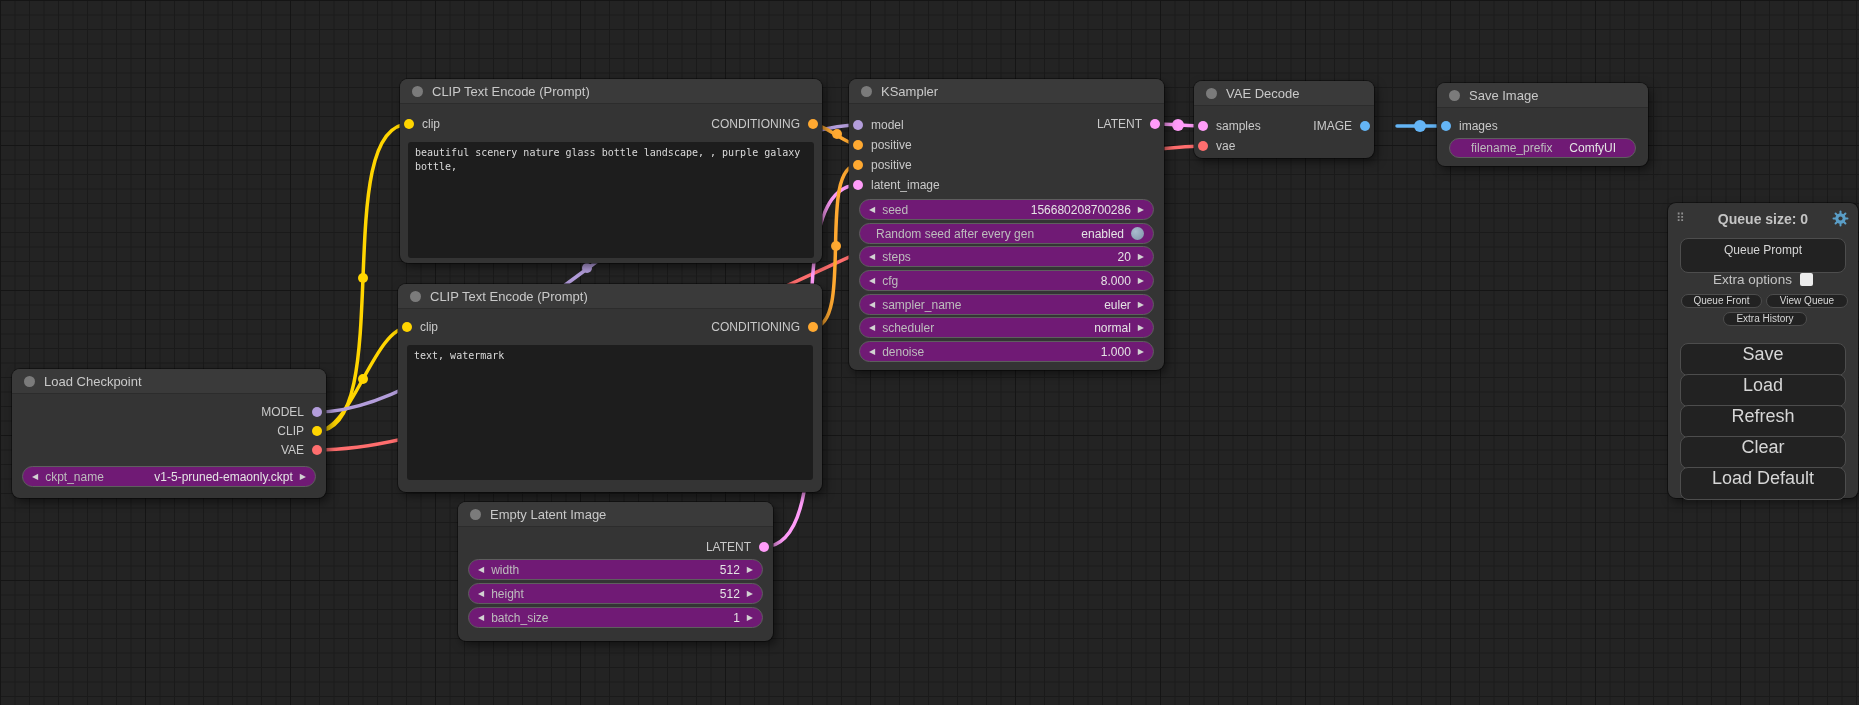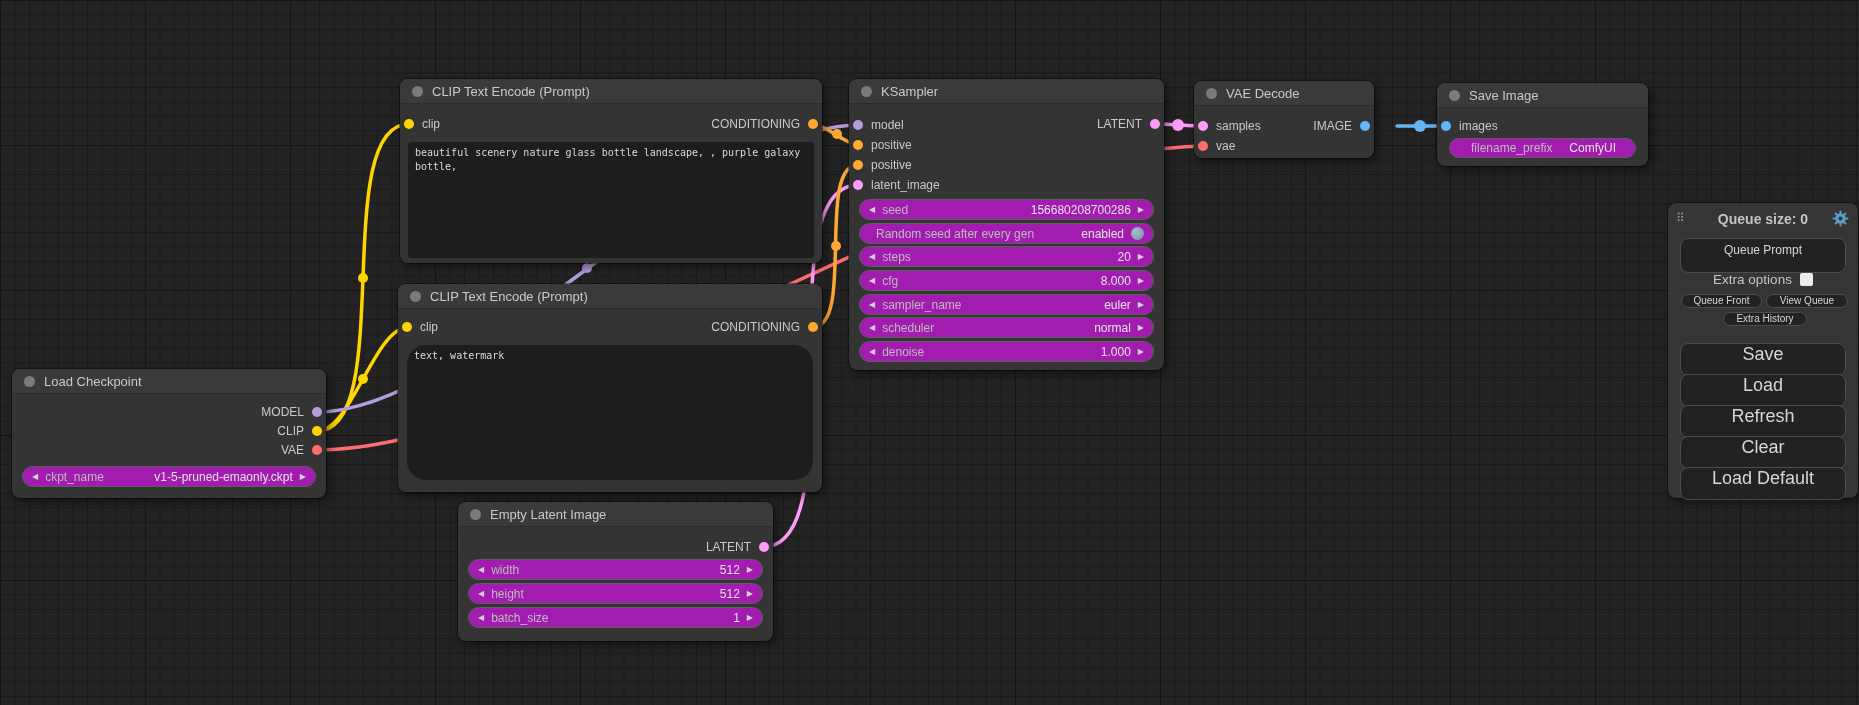--- a/index.html
+++ b/index.html
@@ -19,21 +19,21 @@
     background:#3a3a3a;border-radius:8px 8px 0 0;border-bottom:1px solid #2c2c2c;
     color:#c9c9c9;font-size:13px;white-space:nowrap;}
   .title-dot{width:11px;height:11px;border-radius:50%;background:#7b7b7b;flex:none;}
   .port{position:absolute;display:flex;align-items:center;gap:8px;height:12px;
     font-size:12px;color:#c9c9c9;white-space:nowrap;}
   .port.in{left:4px;}
   .port.out{right:4px;flex-direction:row-reverse;}
   .pdot{width:10px;height:10px;border-radius:50%;flex:none;}
   .c-model{background:#B39DDB}.c-clip{background:#FFD500}.c-vae{background:#FF6E6E}
   .c-cond{background:#FFA931}.c-latent{background:#FF9CF9}.c-image{background:#64B5F6}
-  .widget{position:absolute;left:10px;right:10px;height:21px;background:#a21caf;
+  .widget{position:absolute;left:10px;right:10px;height:21px;background:#701a75;
     border:1px solid #5e5e5e;border-radius:11px;display:flex;align-items:center;
     padding:0 9px;font-size:12px;color:#c2c2c2;box-sizing:border-box;gap:7px;white-space:nowrap;}
   .widget .arrow{font-size:8px;color:#d2d2d2;flex:none;line-height:1;}
   .widget .wvalue{margin-left:auto;color:#e4e4e4;}
   .widget .wlabel{color:#bdbdbd;}
   .toggle{width:13px;height:13px;border-radius:50%;flex:none;
     background:radial-gradient(circle at 35% 35%, #a9bcce, #7e92a8);}
   .node-text{position:absolute;background:#1d1d1d;border-radius:3px;color:#dadada;
     font-family:"DejaVu Sans Mono",monospace;font-size:10px;line-height:1.4;
     padding:4px 7px;box-sizing:border-box;white-space:pre-wrap;overflow:hidden;}
@@ -129,21 +129,21 @@
       <span>CLIP Text Encode (Prompt)</span>
     </div>
     <div class="port in" style="top:37px">
       <span class="pdot c-clip"></span>
       <span>clip</span>
     </div>
     <div class="port out" style="top:37px">
       <span class="pdot c-cond"></span>
       <span>CONDITIONING</span>
     </div>
-    <div class="node-text" style="left:9px;top:61px;right:9px;height:135px;border-radius:19px;">text, watermark</div>
+    <div class="node-text" style="left:9px;top:61px;right:9px;height:135px;">text, watermark</div>
   </div>
 
   <div class="node" style="left:458px;top:502px;width:315px;height:139px;">
     <div class="node-title">
       <span class="title-dot"></span>
       <span>Empty Latent Image</span>
     </div>
     <div class="port out" style="top:39px">
       <span class="pdot c-latent"></span>
       <span>LATENT</span>

